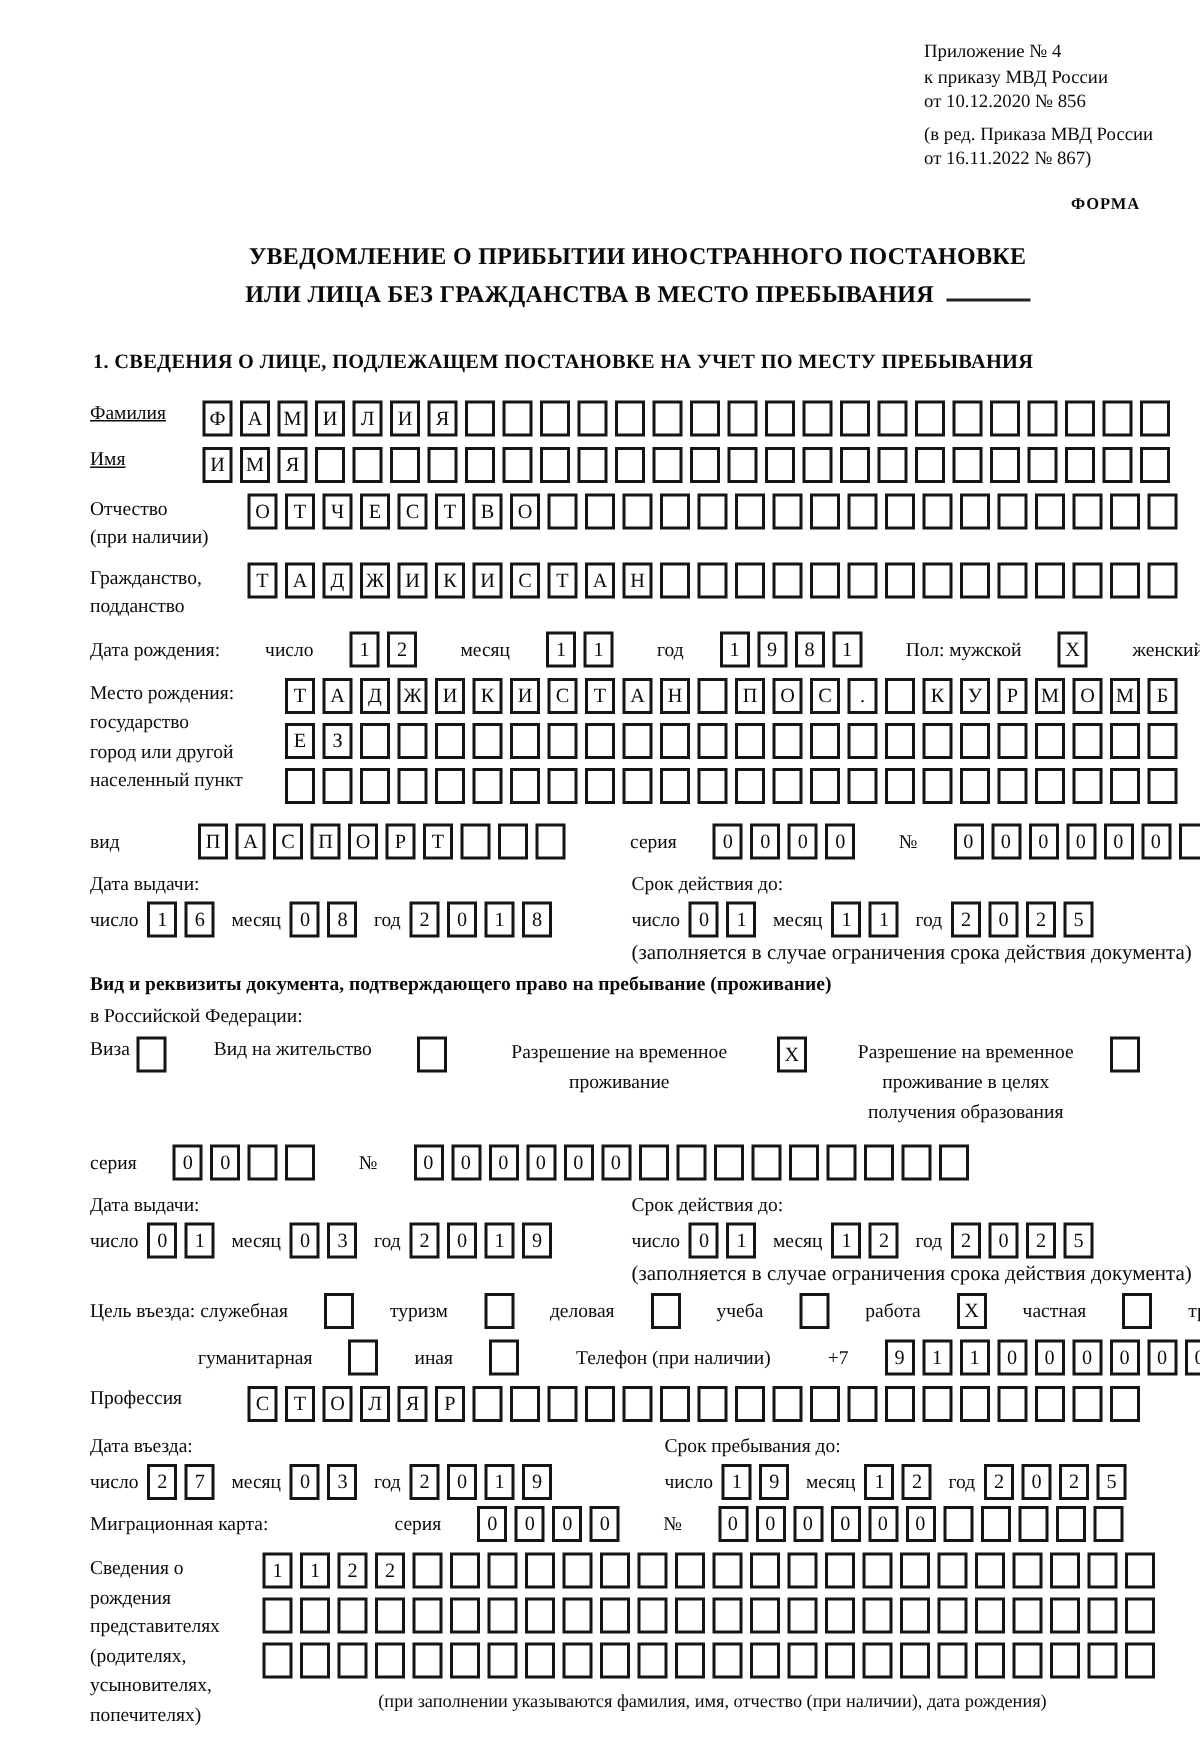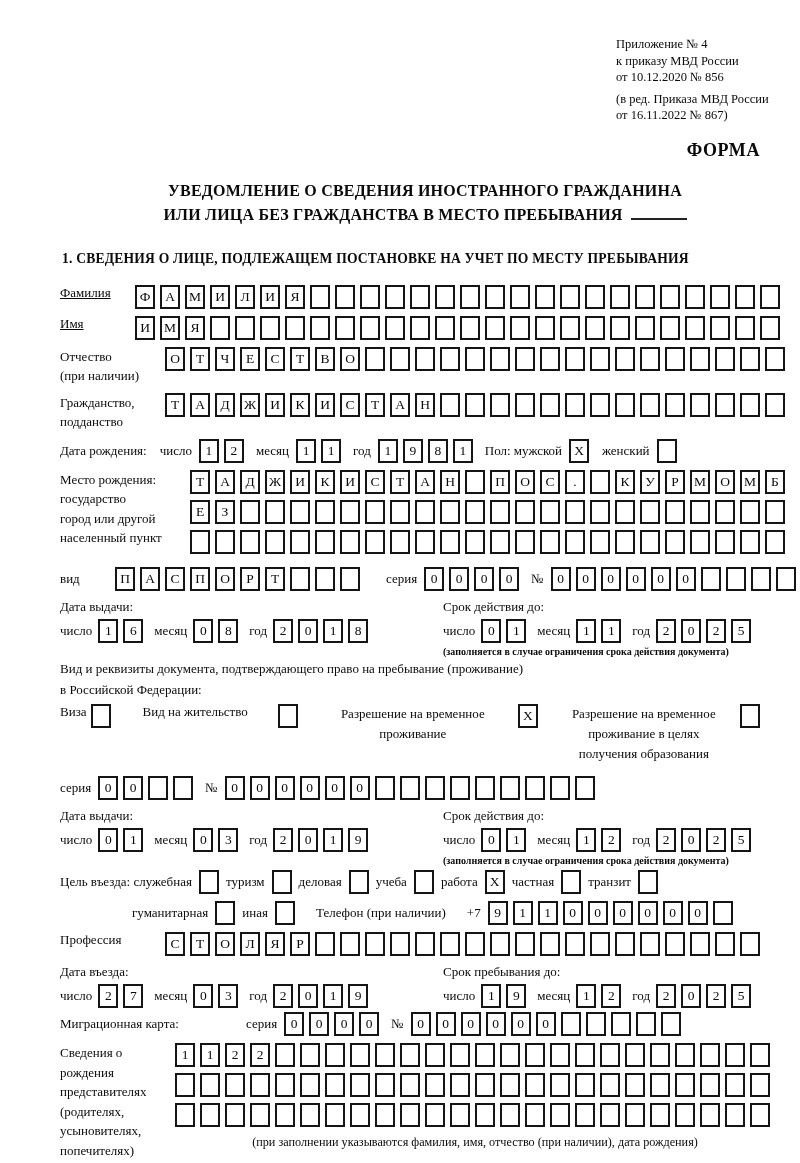--- a/index.html
+++ b/index.html
@@ -1,49 +1,49 @@
 <!DOCTYPE html>
 <html><head>
 <meta charset="utf-8">
 <style>
   html,body{margin:0;padding:0;background:#fff;}
   body{width:800px;height:1163px;overflow:hidden;color:#0a0a0a;
        font-family:"Liberation Serif","DejaVu Serif",serif;font-size:13px;}
-  .page{box-sizing:border-box;width:800px;height:1163px;padding:36px 10px 0 60px;}
+  .page{box-sizing:border-box;width:800px;height:1163px;padding:26px 10px 0 60px;}
 
   .appendix{margin-left:556px;font-size:12.5px;line-height:1.32;}
   .appendix .blk2{margin-top:5px;}
-  .forma{font-weight:bold;font-size:18px;letter-spacing:.6px;text-align:right;
+  .forma{font-weight:bold;font-size:11px;letter-spacing:.6px;text-align:right;
          padding-right:30px;margin-top:16px;}
   .title{font-weight:bold;font-size:16px;line-height:1.5;text-align:center;
          margin-top:18px;letter-spacing:.2px;}
   .title-blank{display:inline-block;width:56px;height:.95em;margin-left:8px;
          border-bottom:2px solid #222;}
   .sec-heading{font-weight:bold;font-size:13.6px;margin:24px 0 18px 2px;letter-spacing:.2px;}
 
   .row{display:flex;align-items:flex-start;margin-bottom:7px;}
-  .irow{display:flex;align-items:center;margin-bottom:7px;column-gap:7px;flex-wrap:nowrap;}
+  .irow{display:flex;align-items:center;margin-bottom:7px;column-gap:24px;flex-wrap:nowrap;}
   .lbl{flex:none;}
   .lbl2{flex:none;line-height:1.5;}
   .w75{width:75px;text-decoration:underline;} .w105{width:105px;} .w130{width:130px;} .w115{width:115px;}
   .cells{display:flex;flex-wrap:nowrap;flex:none;}
   .cell{box-sizing:border-box;flex:none;width:20px;height:24px;border:2px solid #151515;
         margin-right:5px;background:#fff;display:inline-flex;align-items:center;
         justify-content:center;font-size:13.5px;}
   .checkbox{margin-right:0;}
   .stack>.cells{margin-bottom:6px;}
 
   .center-bold{font-weight:bold;text-align:center;margin:2px 40px 7px 0;}
 
   .date-pair{display:flex;margin:8px 0 4px;}
   .dp-left{width:335px;}
   .dp-right{margin-left:48px;}
   .dp-head{text-align:left;margin-bottom:4px;}
   .dp-row{display:flex;align-items:center;column-gap:6px;}
-  .dp-note{font-size:10px;margin-top:3px;white-space:nowrap;font-weight:bold;}
+  .dp-note{font-size:14px;margin-top:3px;white-space:nowrap;}
 
   .perm-row{display:flex;align-items:flex-start;margin:6px 0 12px;}
   .perm-center{text-align:center;line-height:1.55;}
   .gapA{margin-left:32px;} .gapB{margin-left:30px;} .gapC{margin-left:20px;}
   .boxgap{margin-left:10px;}
 
   .purpose2{margin-left:72px;}
   .ml14{margin-left:14px;} .ml6{margin-left:6px;}
 
   .legal{display:flex;margin-top:2px;}
@@ -58,21 +58,21 @@
     <div>Приложение № 4</div>
     <div>к приказу МВД России</div>
     <div>от 10.12.2020 № 856</div>
     <div class="blk2">(в ред. Приказа МВД России</div>
     <div>от 16.11.2022 № 867)</div>
   </div>
 
   <div class="forma">ФОРМА</div>
 
   <div class="title">
-    <div>УВЕДОМЛЕНИЕ О СВЕДЕНИЯ ИНОСТРАННОГО ГРАЖДАНИНА</div>
+    <div>УВЕДОМЛЕНИЕ О ПРИБЫТИИ ИНОСТРАННОГО ПОСТАНОВКЕ</div>
     <div><span>ИЛИ ЛИЦА БЕЗ ГРАЖДАНСТВА В МЕСТО ПРЕБЫВАНИЯ</span><span class="title-blank"></span></div>
   </div>
 
   <div class="sec-heading">1. СВЕДЕНИЯ О ЛИЦЕ, ПОДЛЕЖАЩЕМ ПОСТАНОВКЕ НА УЧЕТ ПО МЕСТУ ПРЕБЫВАНИЯ</div>
 
   <div class="row">
     <div class="lbl w75">Фамилия</div>
     <div class="cells">
         <span class="cell">Ф</span>
         <span class="cell">А</span>
@@ -395,21 +395,21 @@
             <span class="cell">2</span>
             <span class="cell">0</span>
             <span class="cell">2</span>
             <span class="cell">5</span>
           </span>
       </div>
       <div class="dp-note">(заполняется в случае ограничения срока действия документа)</div>
     </div>
   </div>
 
-  <div style="margin-bottom:5px;">Вид и реквизиты документа, подтверждающего право на пребывание (проживание)</div>
+  <div style="margin-bottom:5px;font-weight:bold;">Вид и реквизиты документа, подтверждающего право на пребывание (проживание)</div>
   <div style="margin-bottom:6px;">в Российской Федерации:</div>
 
   <div class="perm-row">
     <span class="lbl">Виза</span>
     <span class="cell checkbox" style="margin-left:4px"></span>
     <span class="lbl gapA">Вид на жительство</span>
     <span class="cell checkbox gapB"></span>
     <span class="perm-center gapC" style="width:190px">Разрешение на временное проживание</span>
     <span class="cell checkbox boxgap">X</span>
     <span class="perm-center gapC" style="width:172px">Разрешение на временное проживание в целях получения образования</span>

